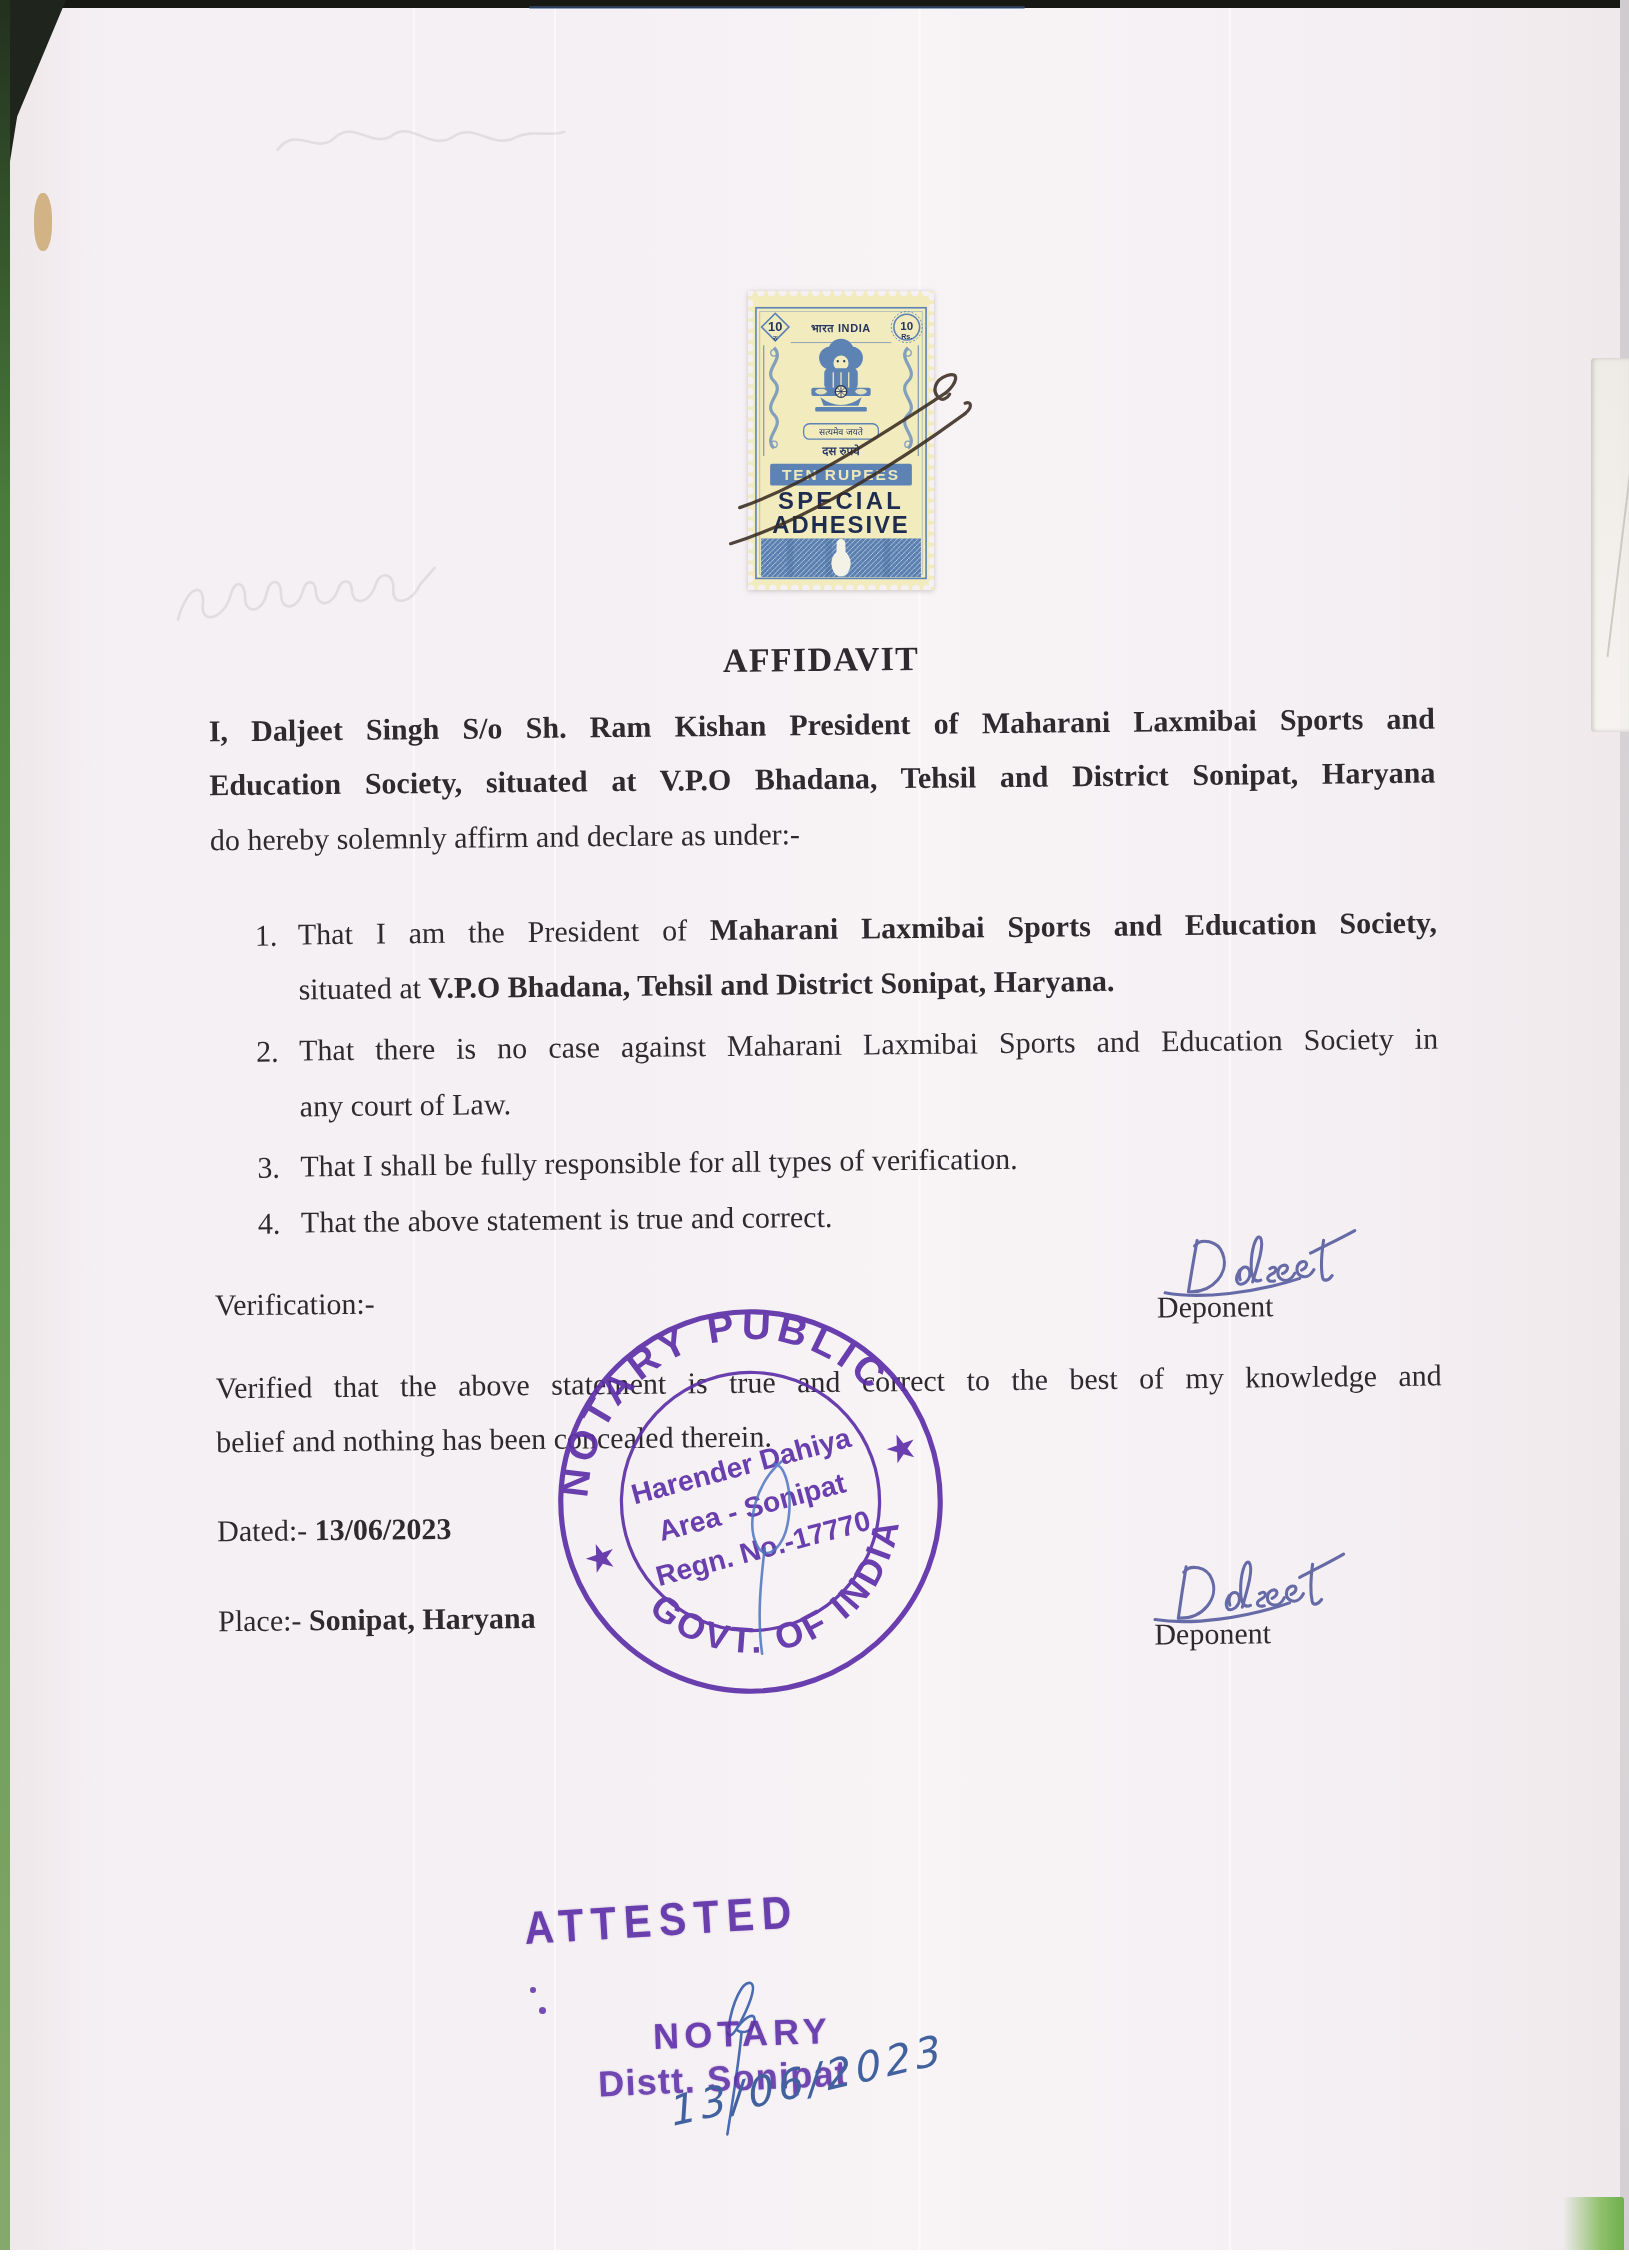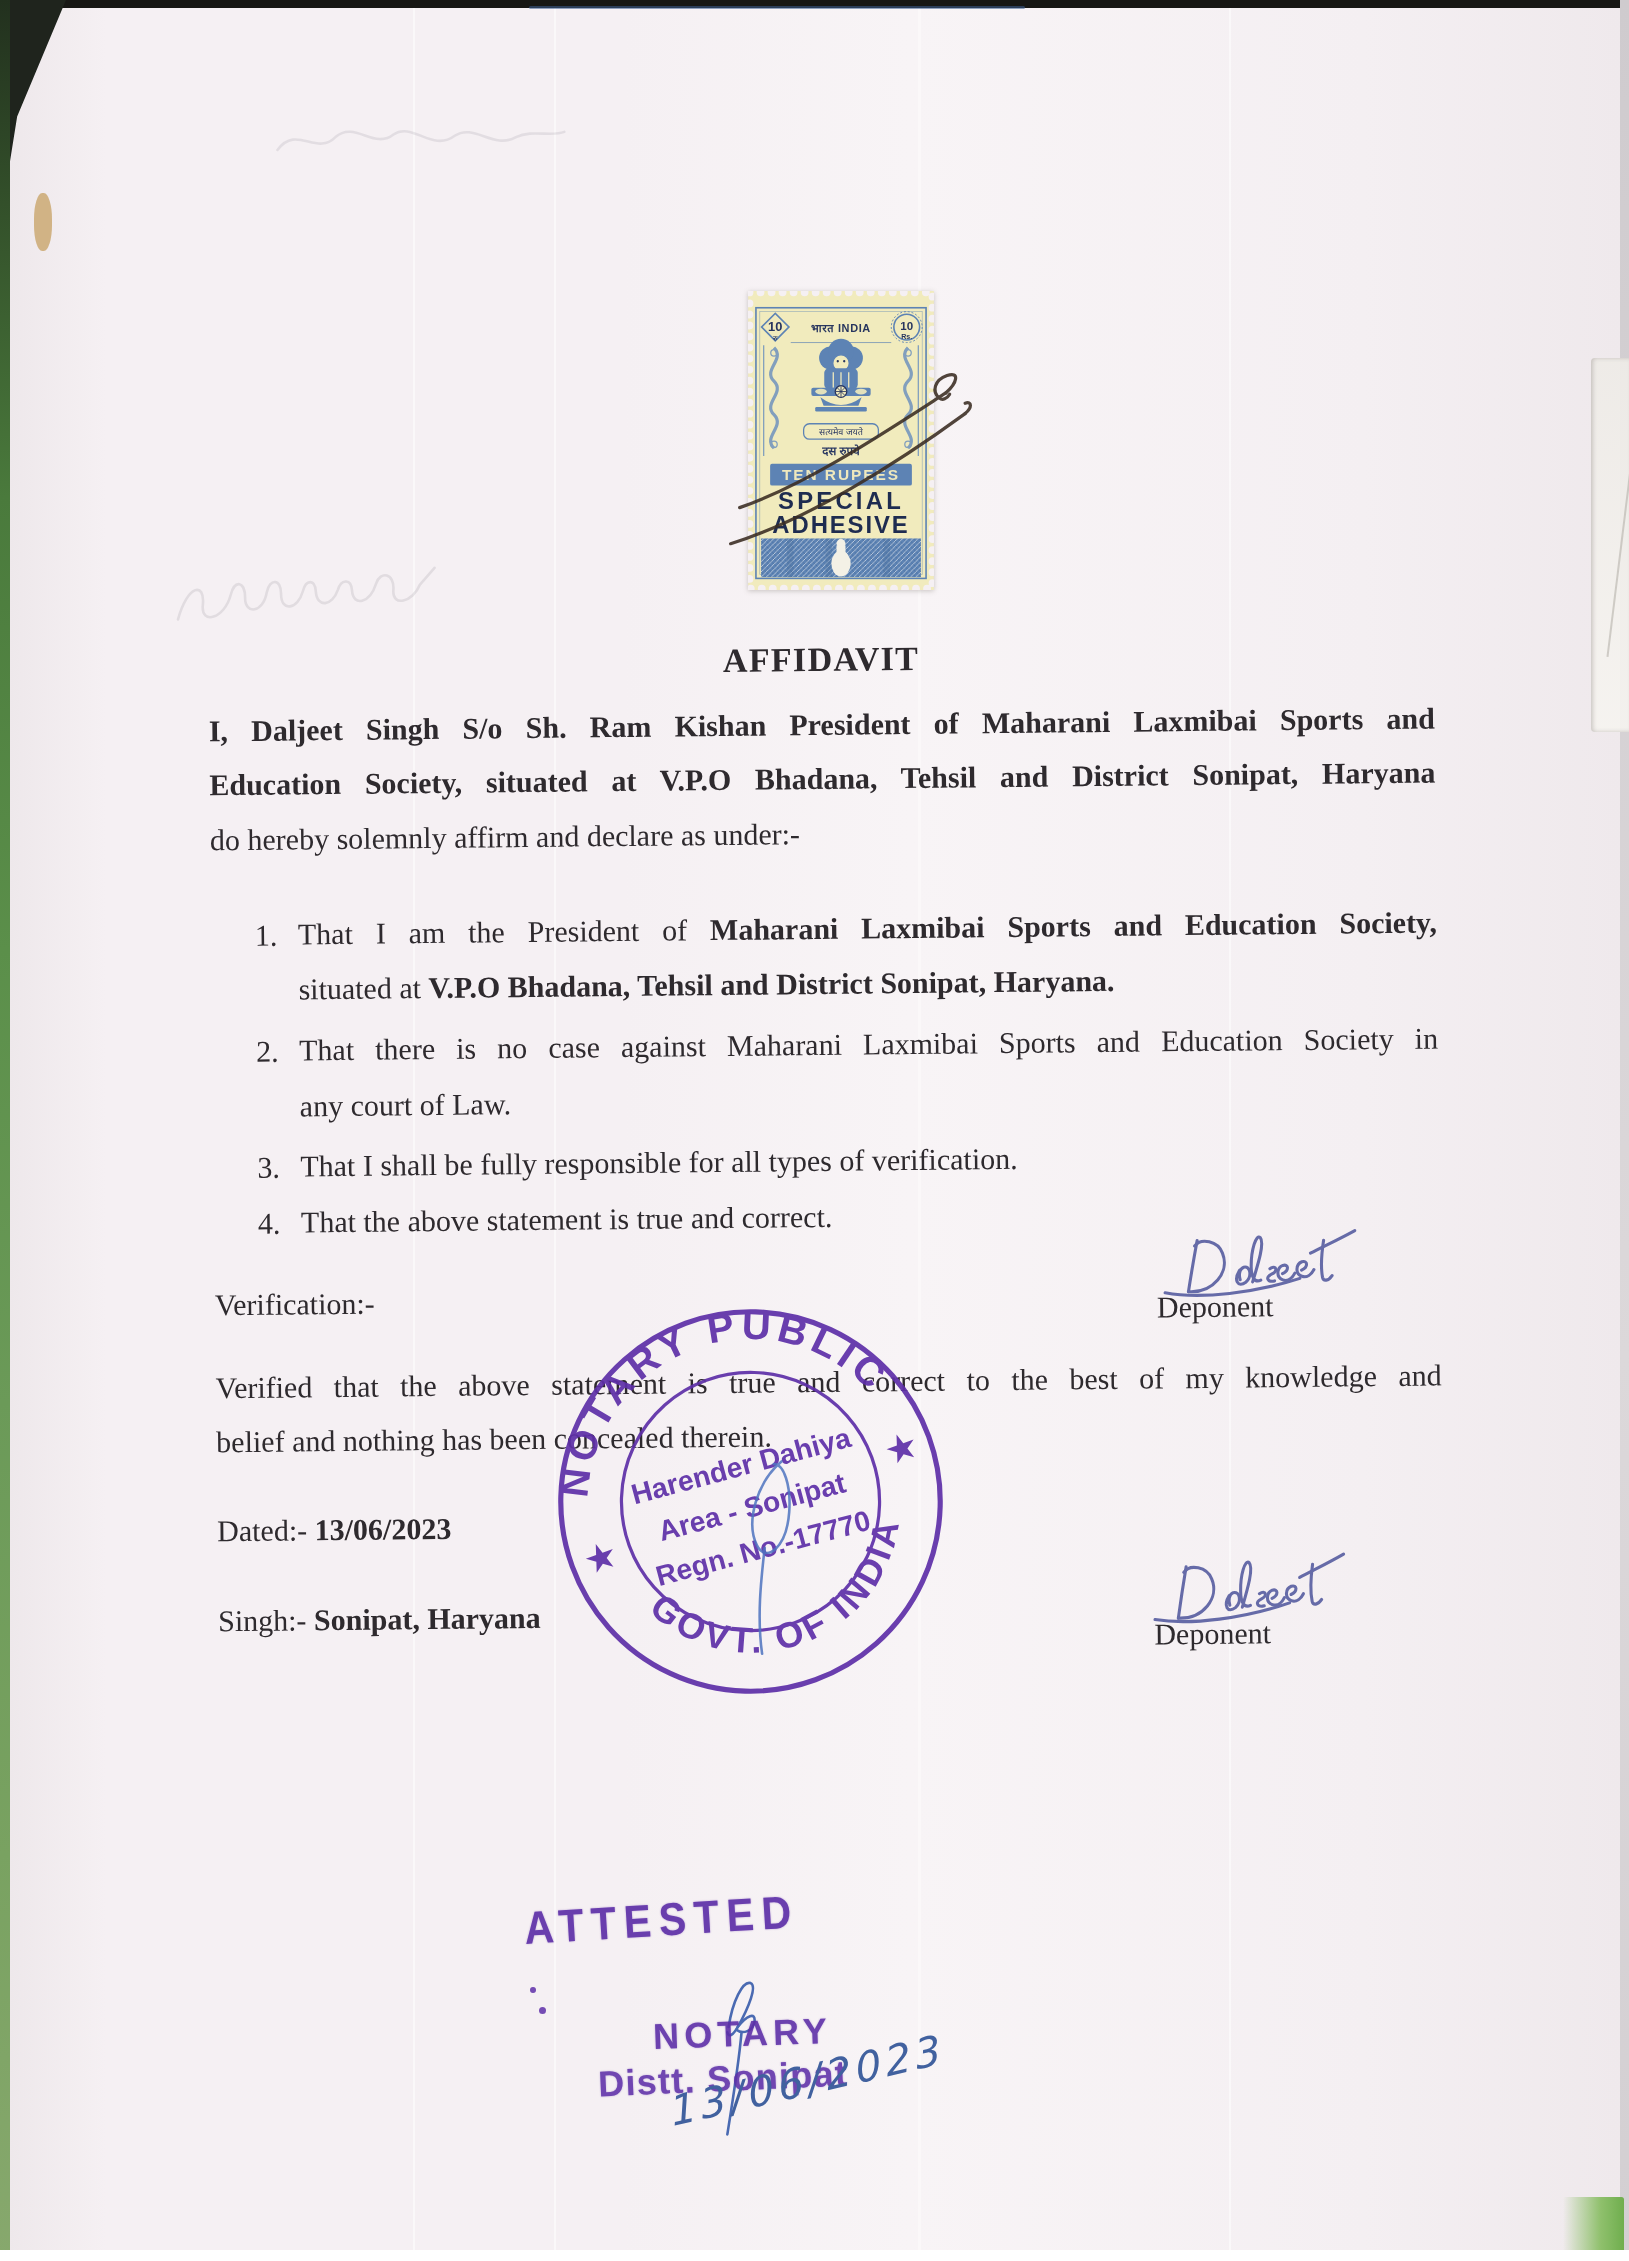--- a/index.html
+++ b/index.html
@@ -188,21 +188,21 @@
 
   <div class="num" style="left:257px;top:1201px">4.</div>
   <div class="ln" style="left:300px;top:1201px"><span>That the above statement is true and correct.</span></div>
 
   <div class="ln" style="left:213px;top:1283px">Verification:-</div>
 
   <div class="ln jl" style="left:213px;top:1366px;width:1226px"><span>Verified that the above statement is true and correct to the best of my knowledge and</span></div>
   <div class="ln" style="left:213px;top:1420px"><span>belief and nothing has been concealed therein.</span></div>
 
   <div class="ln" style="left:213px;top:1509px"><span>Dated:- </span><span class="b">13/06/2023</span></div>
-  <div class="ln" style="left:213px;top:1599px"><span>Singh:- </span><span class="b">Sonipat, Haryana</span></div>
+  <div class="ln" style="left:213px;top:1599px"><span>Place:- </span><span class="b">Sonipat, Haryana</span></div>
 
   <div class="ln" style="left:1155px;top:1295px">Deponent</div>
   <div class="ln" style="left:1149px;top:1622px">Deponent</div>
 
   <svg class="abs" style="left:1157px;top:1224px;transform:rotate(-2deg)" width="206" height="90" viewBox="0 0 300 130">
     <g id="sigPath" fill="none" stroke="#666ba8" stroke-width="4.5" stroke-linecap="round" stroke-linejoin="round">
       <path d="M 8 100 C 60 112 140 106 205 88"></path>
       <path d="M 58 26 C 52 52 46 80 42 100"></path>
       <path d="M 42 100 C 78 104 104 74 94 46 C 88 28 64 22 54 34"></path>
       <path d="M 118 72 C 108 86 114 98 126 90 C 136 82 134 66 124 68 C 118 70 116 78 118 86"></path>

